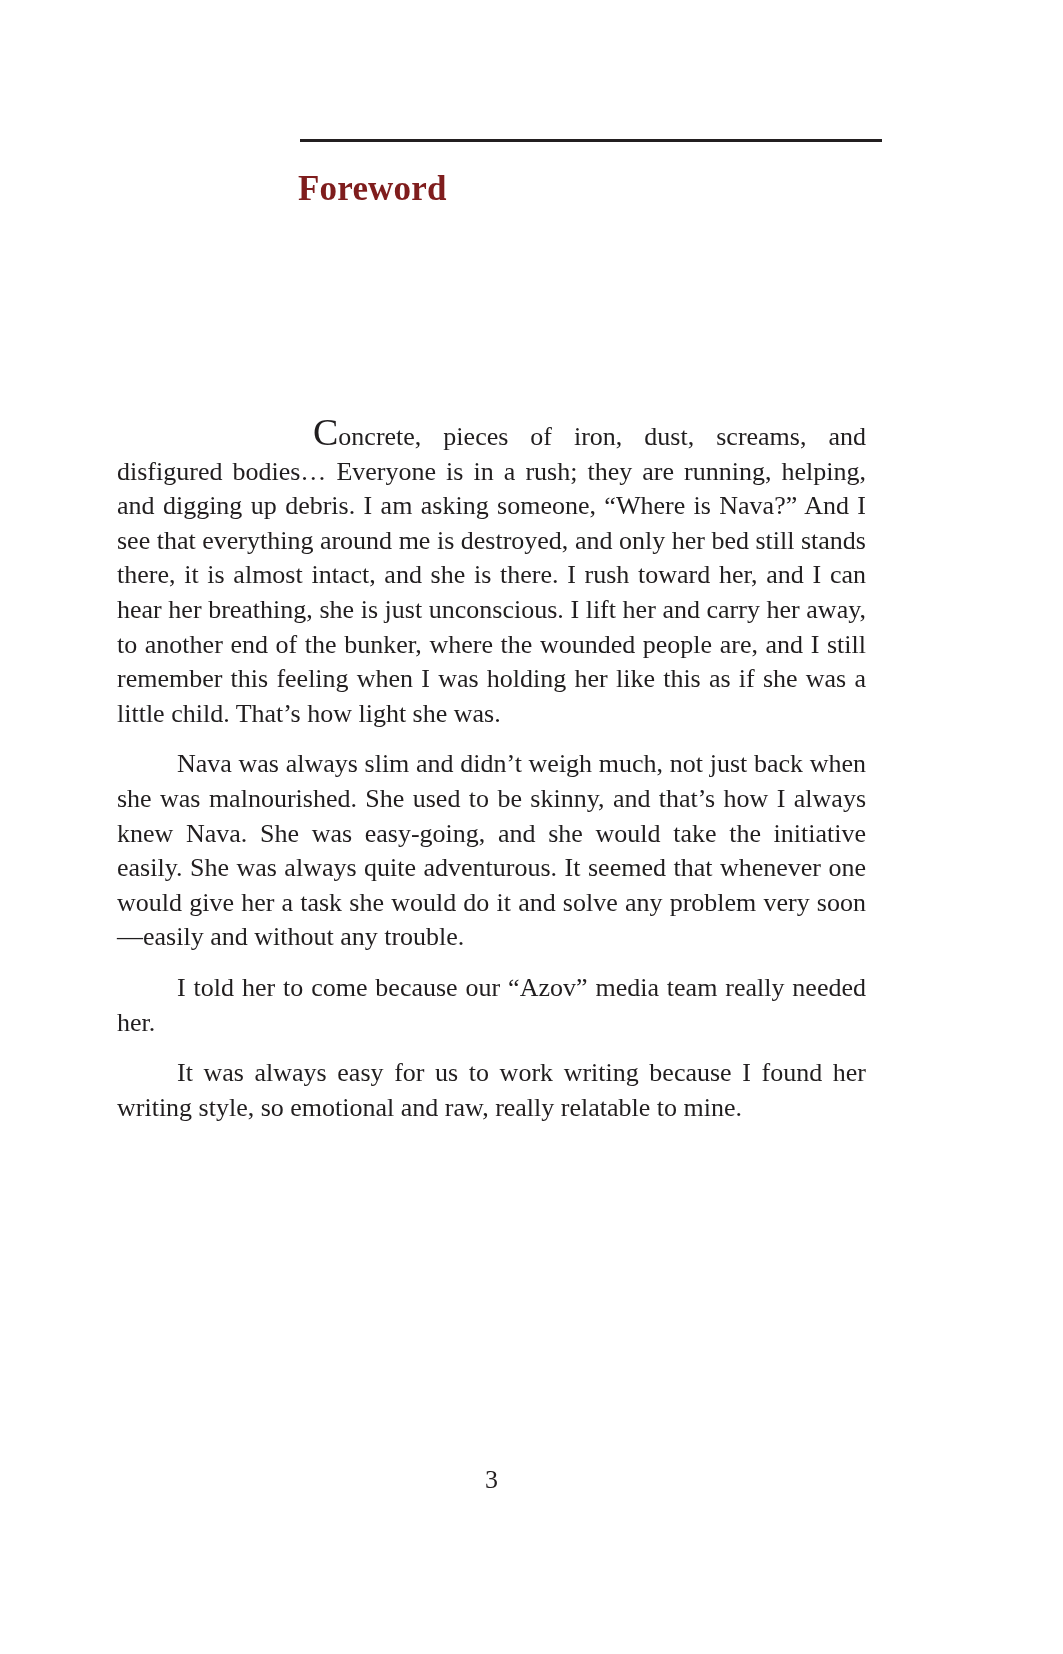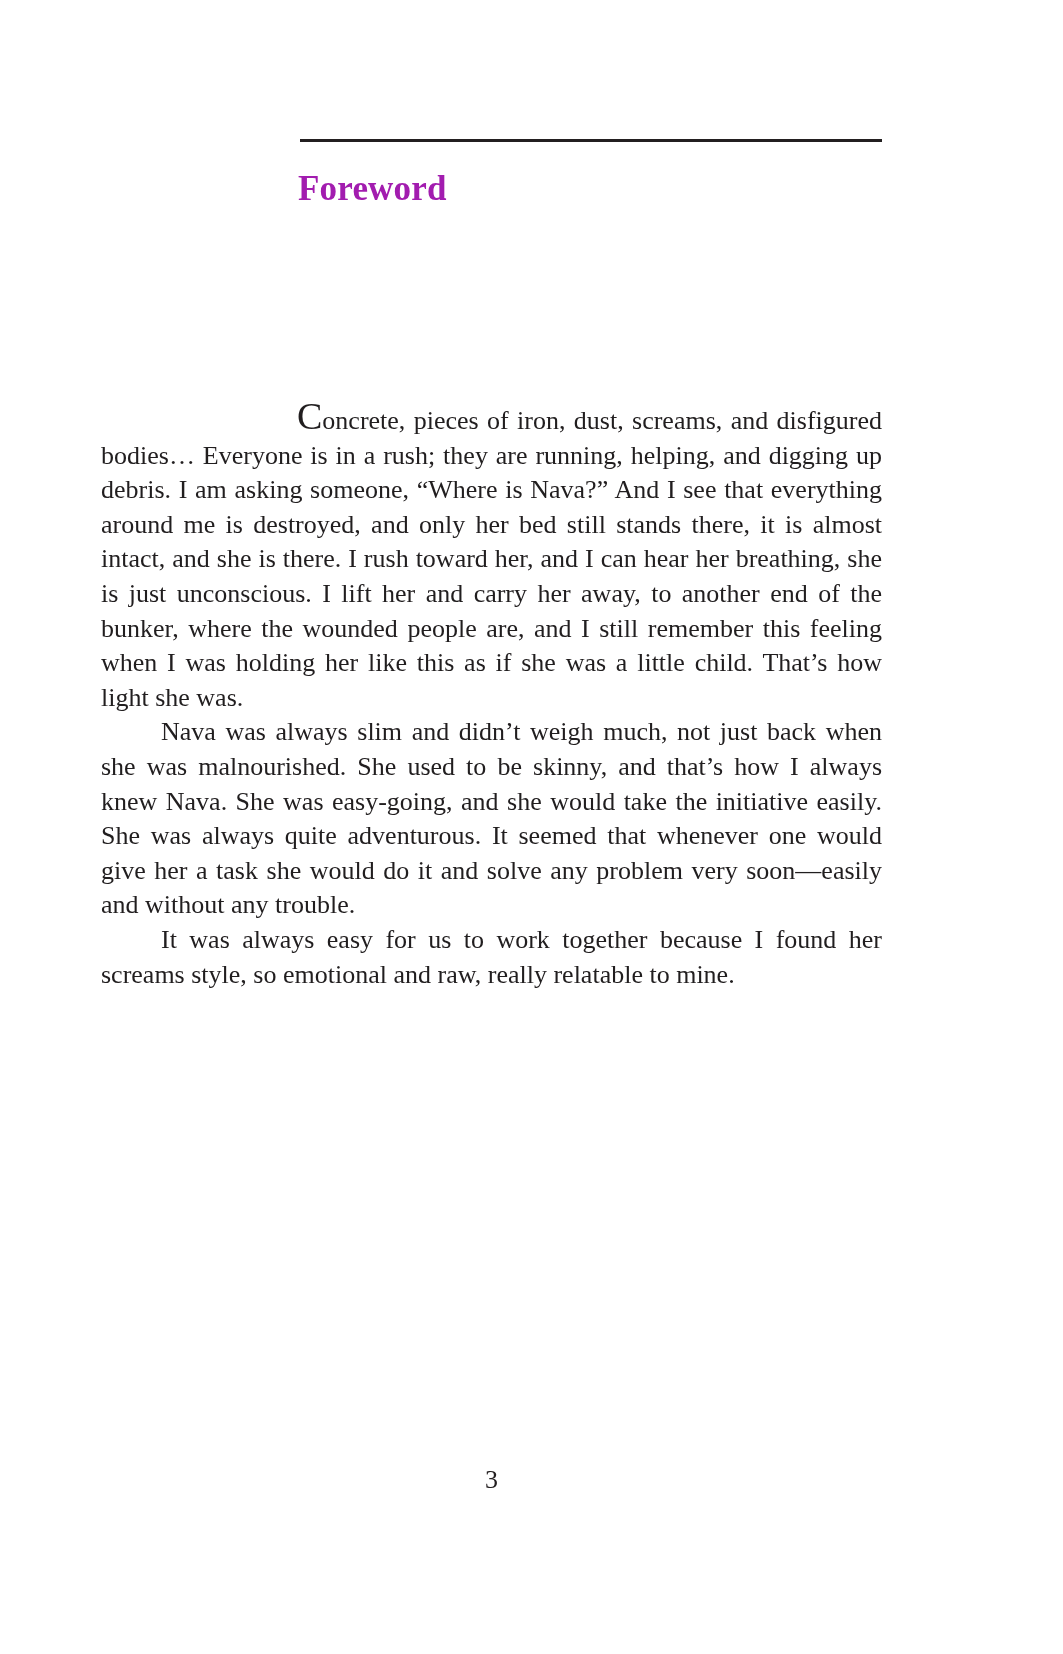--- a/index.html
+++ b/index.html
@@ -25,35 +25,35 @@
     background: #231f20;
   }
   .title {
     position: absolute;
     left: 298px;
     top: 170px;
     margin: 0;
     font-size: 35px;
     font-weight: bold;
     letter-spacing: 0.2px;
-    color: #a21caf;
+    color: #7f1d1d;
     line-height: 1.1;
   }
   .body {
     position: absolute;
     left: 101px;
     top: 404px;
     width: 781px;
     text-align: justify;
     font-size: 26px;
     line-height: 34.6px;
     hyphens: none;
   }
   .par {
-    margin: 0;
+    margin: 16px;
     text-indent: 60px;
   }
   .par.first {
     text-indent: 196px;
   }
   .dropcap {
     font-size: 38px;
     line-height: 0;
   }
   .folio {
@@ -68,16 +68,17 @@
 </style>
 </head>
 <body>
 
 <div class="page">
   <div class="rule"></div>
   <h1 class="title">Foreword</h1>
   <div class="body">
       <p class="par first"><span class="dropcap">C</span>oncrete, pieces of iron, dust, screams, and disfigured bodies… Everyone is in a rush; they are running, helping, and digging up debris. I am asking someone, “Where is Nava?” And I see that everything around me is destroyed, and only her bed still stands there, it is almost intact, and she is there. I rush toward her, and I can hear her breathing, she is just unconscious. I lift her and carry her away, to another end of the bunker, where the wounded people are, and I still remember this feeling when I was holding her like this as if she was a little child. That’s how light she was.</p>
       <p class="par">Nava was always slim and didn’t weigh much, not just back when she was malnourished. She used to be skinny, and that’s how I always knew Nava. She was easy-going, and she would take the initiative easily. She was always quite adventurous. It seemed that whenever one would give her a task she would do it and solve any problem very soon—easily and without any trouble.</p>
-      <p class="par">It was always easy for us to work together because I found her screams style, so emotional and raw, really relatable to mine.</p>
+      <p class="par">I told her to come because our “Azov” media team really needed her.</p>
+      <p class="par">It was always easy for us to work writing because I found her writing style, so emotional and raw, really relatable to mine.</p>
     </div>
   <div class="folio">3</div>
 </div>
 
 </body></html>

